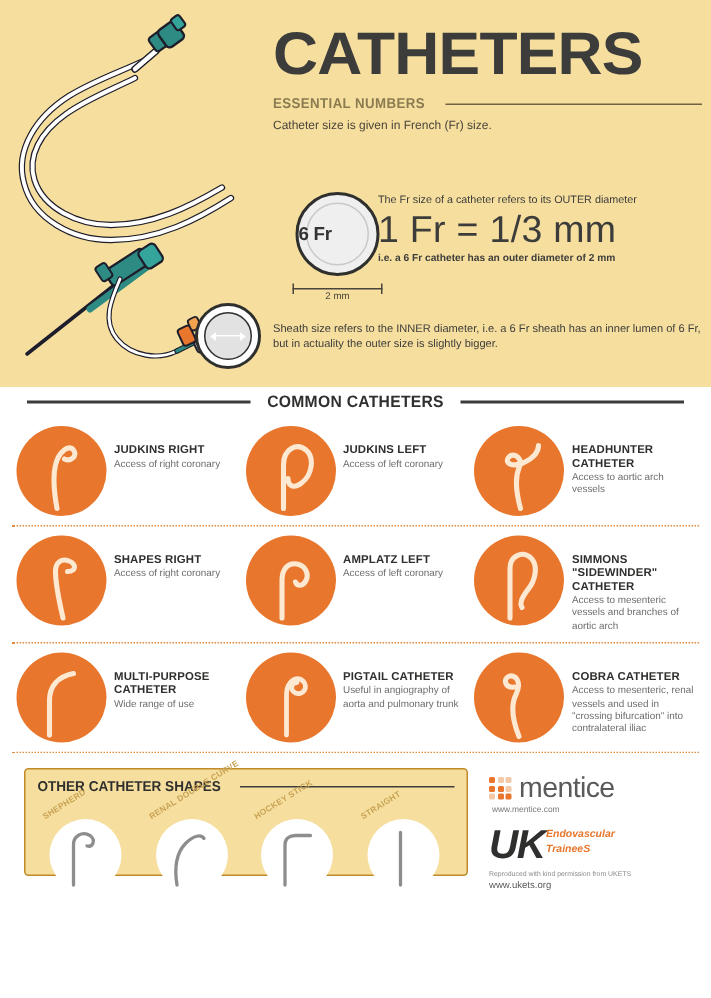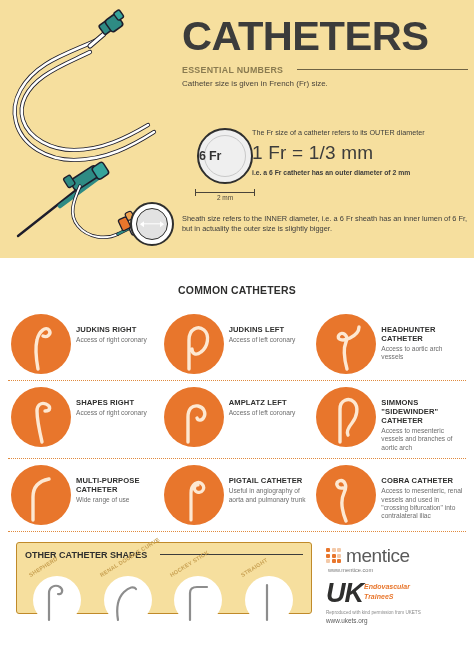--- a/index.html
+++ b/index.html
@@ -146,21 +146,21 @@
     width: 216px;
   }
   .fr-copy .lead {
     font-size: 7.2px;
     font-weight: normal;
     color: #3c3c3b;
     margin-bottom: 2px;
   }
   .fr-big {
     font-family: "Liberation Sans Narrow", "Liberation Sans", sans-serif;
-    font-size: 19px;
+    font-size: 25px;
     line-height: 28px;
     color: #3c3c3b;
     letter-spacing: 0.2px;
   }
   .fr-copy .tail {
     font-size: 6.8px;
     font-weight: bold;
     color: #3c3c3b;
     margin-top: 2px;
   }
@@ -222,22 +222,21 @@
   
   .common-section {
     position: relative;
     padding: 0;
     background: #ffffff;
   }
   .section-head {
     display: flex;
     align-items: center;
     gap: 8px;
-    padding: 18px 18px 0 18px;
-    flex-direction: column;
+    padding: 4px 18px 0 18px;
   }
   .section-head .rule {
     flex: 1;
     height: 1.6px;
     background: #3c3c3b;
   }
   .section-head .label {
     font-family: "Liberation Sans Narrow", "Liberation Sans", sans-serif;
     font-size: 11px;
     font-weight: bold;

